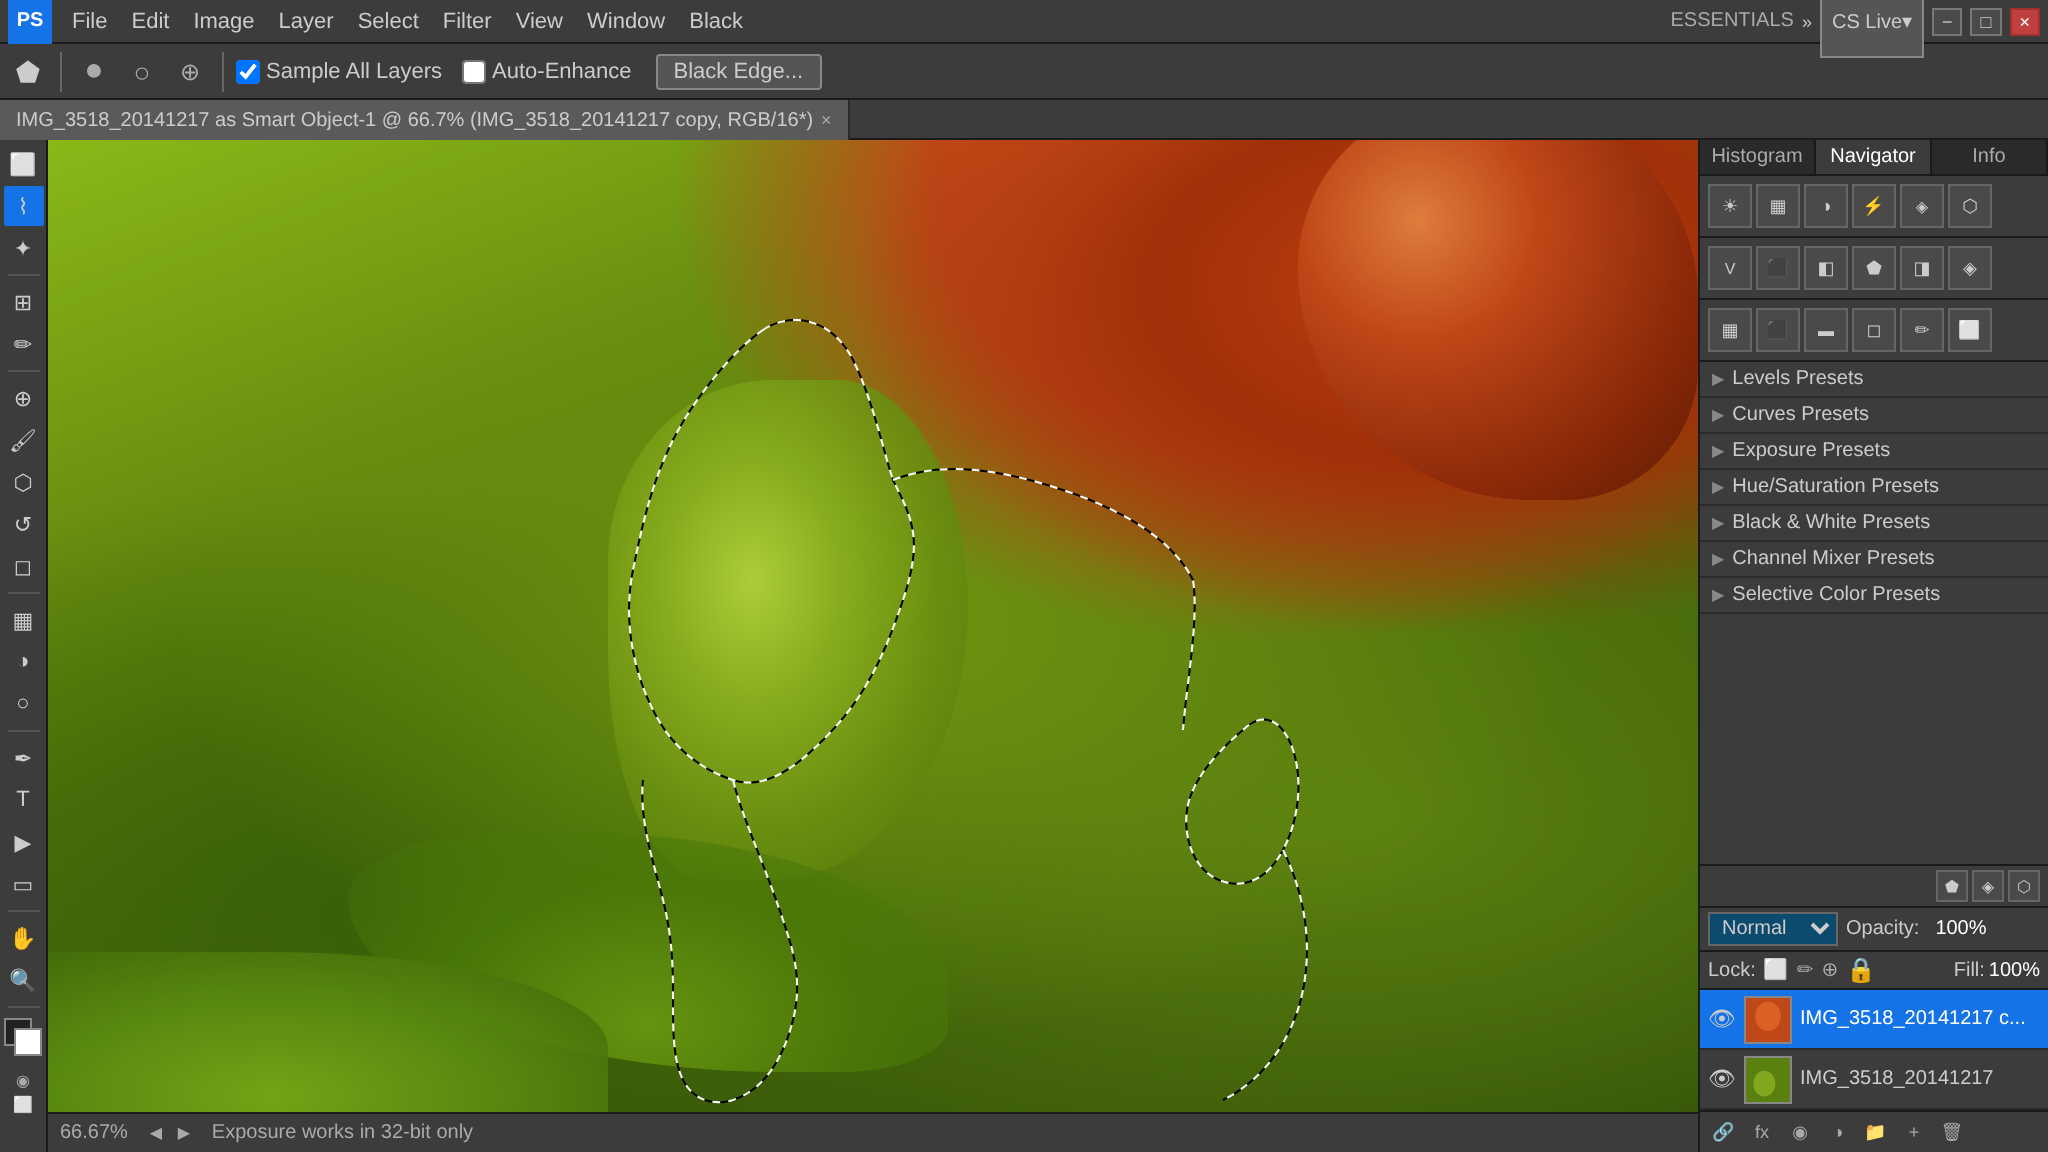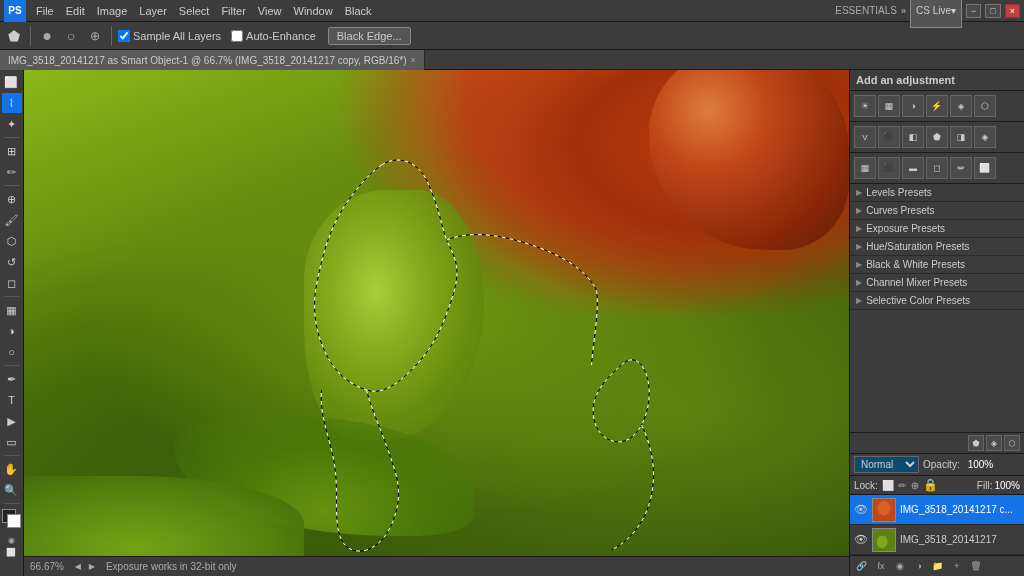--- a/index.html
+++ b/index.html
@@ -285,24 +285,28 @@
       <div class="nav-arrows">
         <span class="nav-btn">◀</span>
         <span class="nav-btn">▶</span>
       </div>
       <span>Exposure works in 32-bit only</span>
     </div>
   </div>
 
   <div id="right-panel">
 
+    <div id="panel-tabs-top">
+      <div class="ptab">Histogram</div>
+      <div class="ptab active">Navigator</div>
+      <div class="ptab">Info</div>
+    </div>
 
 
     <div style="flex:1;display:flex;flex-direction:column;overflow:hidden;">
-      <div class="panel-title">Add an adjustment</div>
 
       <div class="adj-icons">
         <div class="adj-icon-btn" title="Brightness/Contrast">☀</div>
         <div class="adj-icon-btn" title="Levels">▦</div>
         <div class="adj-icon-btn" title="Curves">◑</div>
         <div class="adj-icon-btn" title="Exposure">⚡</div>
         <div class="adj-icon-btn" title="Vibrance" style="font-size:8px;">◈</div>
         <div class="adj-icon-btn" title="Hue/Saturation">⬡</div>
       </div>
       <div class="adj-icons">

